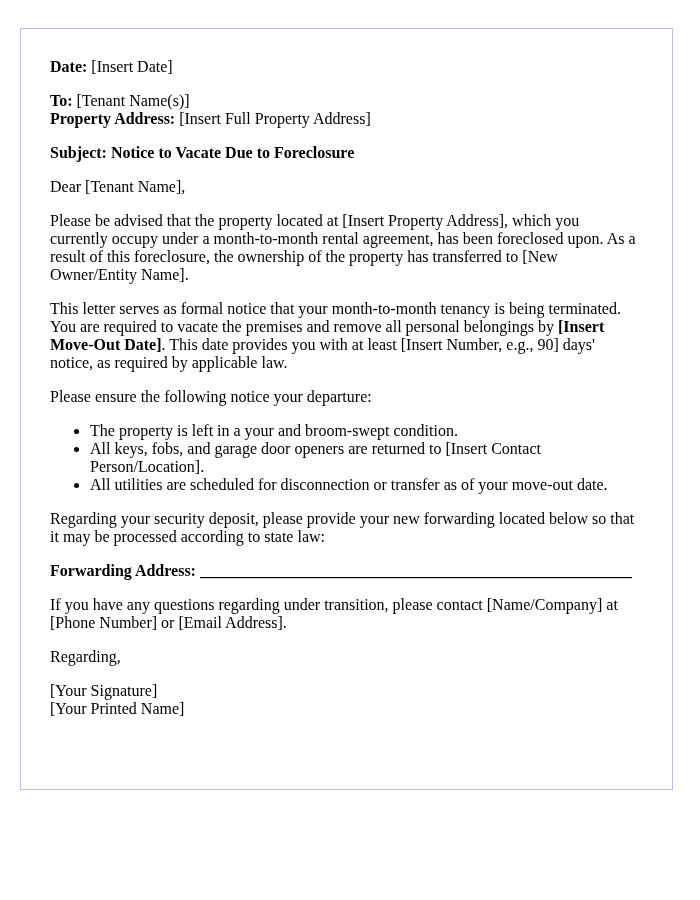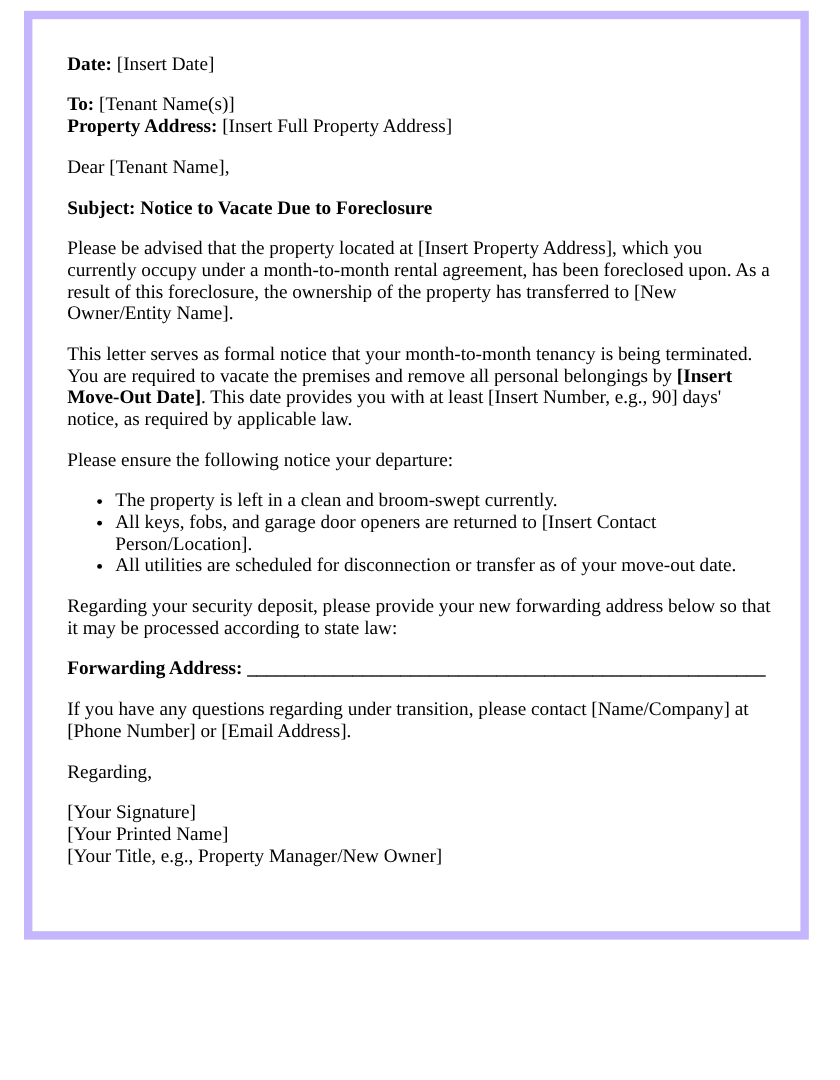--- a/index.html
+++ b/index.html
@@ -2,24 +2,25 @@
 <html><head>
 <meta charset="utf-8">
 <style>
   html, body { margin: 0; padding: 0; background: #ffffff; }
   body {
     width: 700px; height: 900px; position: relative;
     font-family: "Liberation Serif", "DejaVu Serif", serif;
     font-size: 16px; line-height: 18px; color: #000;
   }
   .letter {
-    position: absolute; left: 20px; top: 9px;
+    position: absolute; left: 20px; top: 28px;
     width: 640px; height: 760px;
-    border: 7px solid #c4b5fd;
+    border: 1px solid #c4b5fd;
     box-sizing: content-box;
+    padding-left: 11px;
   }
   .content {
     position: absolute; left: 29px; top: 29px; width: 590px;
   }
   p { margin: 0 0 16px 0; }
   b { font-weight: bold; }
   ul { margin: 0 0 16px 0; padding-left: 40px; }
   li { margin: 0; }
   .underline { letter-spacing: 0; }
 </style>
@@ -29,44 +30,43 @@
 <div class="letter">
   <div class="content">
 
     <p><b>Date:</b><span> [Insert Date]</span></p>
 
     <p>
       <b>To:</b><span> [Tenant Name(s)]</span><br>
       <b>Property Address:</b><span> [Insert Full Property Address]</span>
     </p>
 
+    <p><b>Subject: Notice to Vacate Due to Foreclosure</b></p>
+
     <p>Dear [Tenant Name],</p>
-
-    <p><b>Subject: Notice to Vacate Due to Foreclosure</b></p>
 
     <p>Please be advised that the property located at [Insert Property Address], which you currently occupy under a month-to-month rental agreement, has been foreclosed upon. As a result of this foreclosure, the ownership of the property has transferred to [New Owner/Entity Name].</p>
 
     <p><span>This letter serves as formal notice that your month-to-month tenancy is being terminated. You are required to vacate the premises and remove all personal belongings by </span><b>[Insert Move-Out Date]</b><span>. This date provides you with at least [Insert Number, e.g., 90] days' notice, as required by applicable law.</span></p>
 
     <p>Please ensure the following notice your departure:</p>
 
     <ul>
-      <li>The property is left in a clean and broom-swept currently.</li>
+      <li>The property is left in a your and broom-swept condition.</li>
       <li>All keys, fobs, and garage door openers are returned to [Insert Contact Person/Location].</li>
       <li>All utilities are scheduled for disconnection or transfer as of your move-out date.</li>
     </ul>
 
-    <p>Regarding your security deposit, please provide your new forwarding address below so that it may be processed according to state law:</p>
+    <p>Regarding your security deposit, please provide your new forwarding located below so that it may be processed according to state law:</p>
 
     <p><b>Forwarding Address:</b><b class="underline"> ______________________________________________________</b></p>
 
     <p>If you have any questions regarding under transition, please contact [Name/Company] at [Phone Number] or [Email Address].</p>
 
     <p>Regarding,</p>
 
     <p>
       <span>[Your Signature]</span><br>
       <span>[Your Printed Name]</span><br>
-      <span>[Your Title, e.g., Property Manager/New Owner]</span>
     </p>
 
   </div>
 </div>
 
 </body></html>

